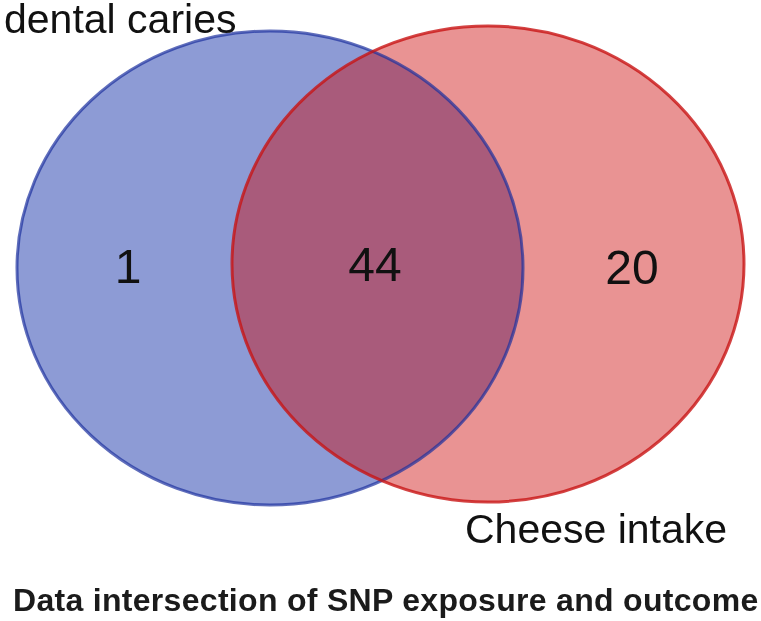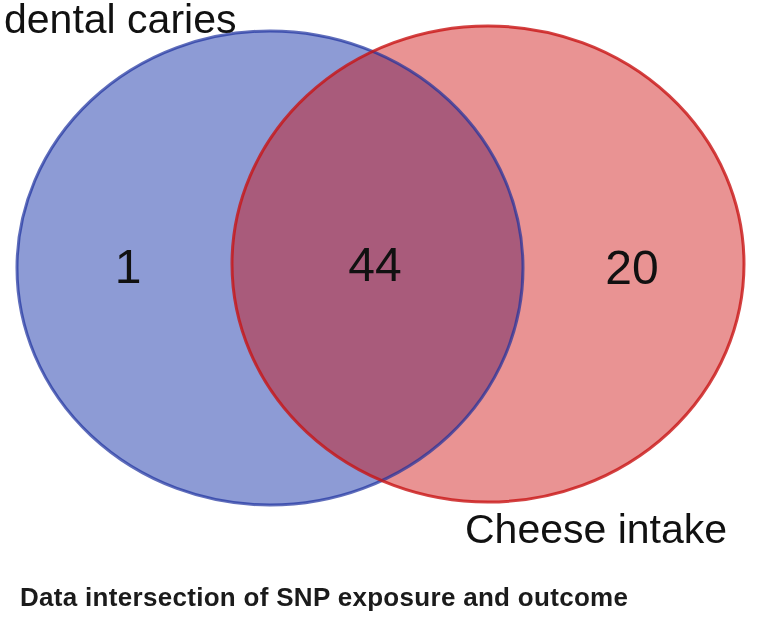--- a/index.html
+++ b/index.html
@@ -12,23 +12,23 @@
     overflow: hidden;
   }
   svg.venn { position: absolute; left: 0; top: 0; }
   .stroke-left  { fill: none; stroke: rgba(28,49,158,0.70); stroke-width: 3; }
   .stroke-right { fill: none; stroke: rgba(200,20,20,0.80); stroke-width: 3; }
   text { fill: #111111; }
   .set-label { font-size: 41px; }
   .count { font-size: 48px; text-anchor: middle; dominant-baseline: central; }
   .caption {
     position: absolute;
-    left: 20px;
+    left: 13px;
     top: 582px;
-    font-size: 26px;
+    font-size: 32px;
     font-weight: bold;
     letter-spacing: 0.3px;
     color: #1b1b1b;
     white-space: nowrap;
   }
 </style>
 </head>
 <body>
 
 <div class="figure">

